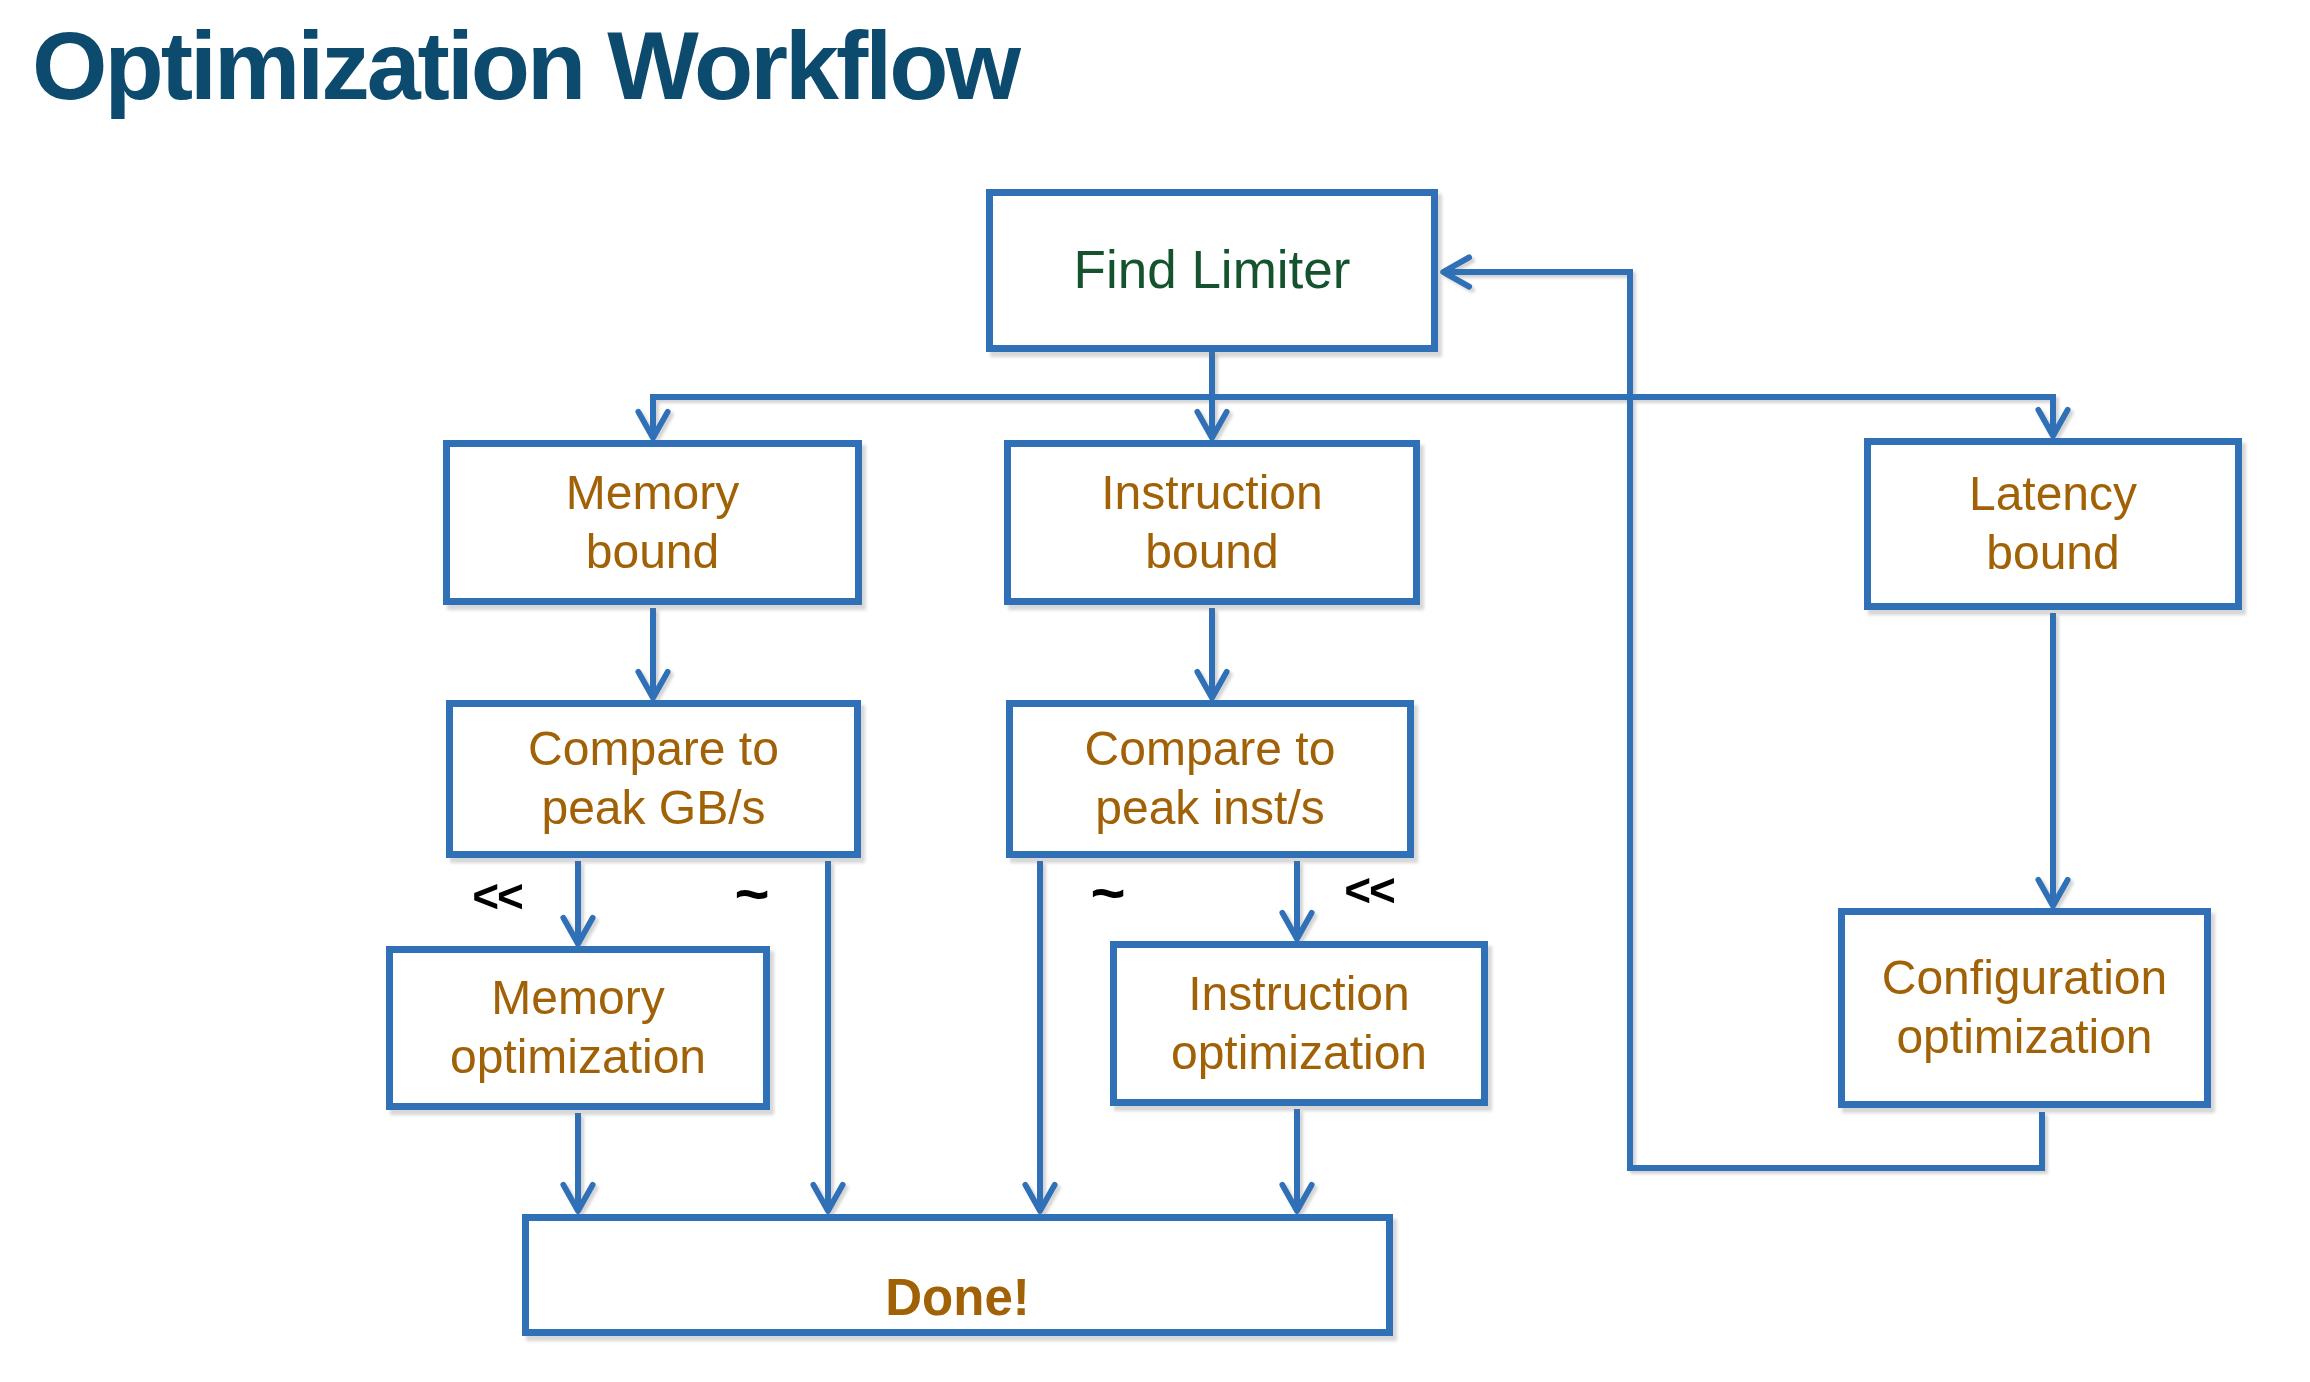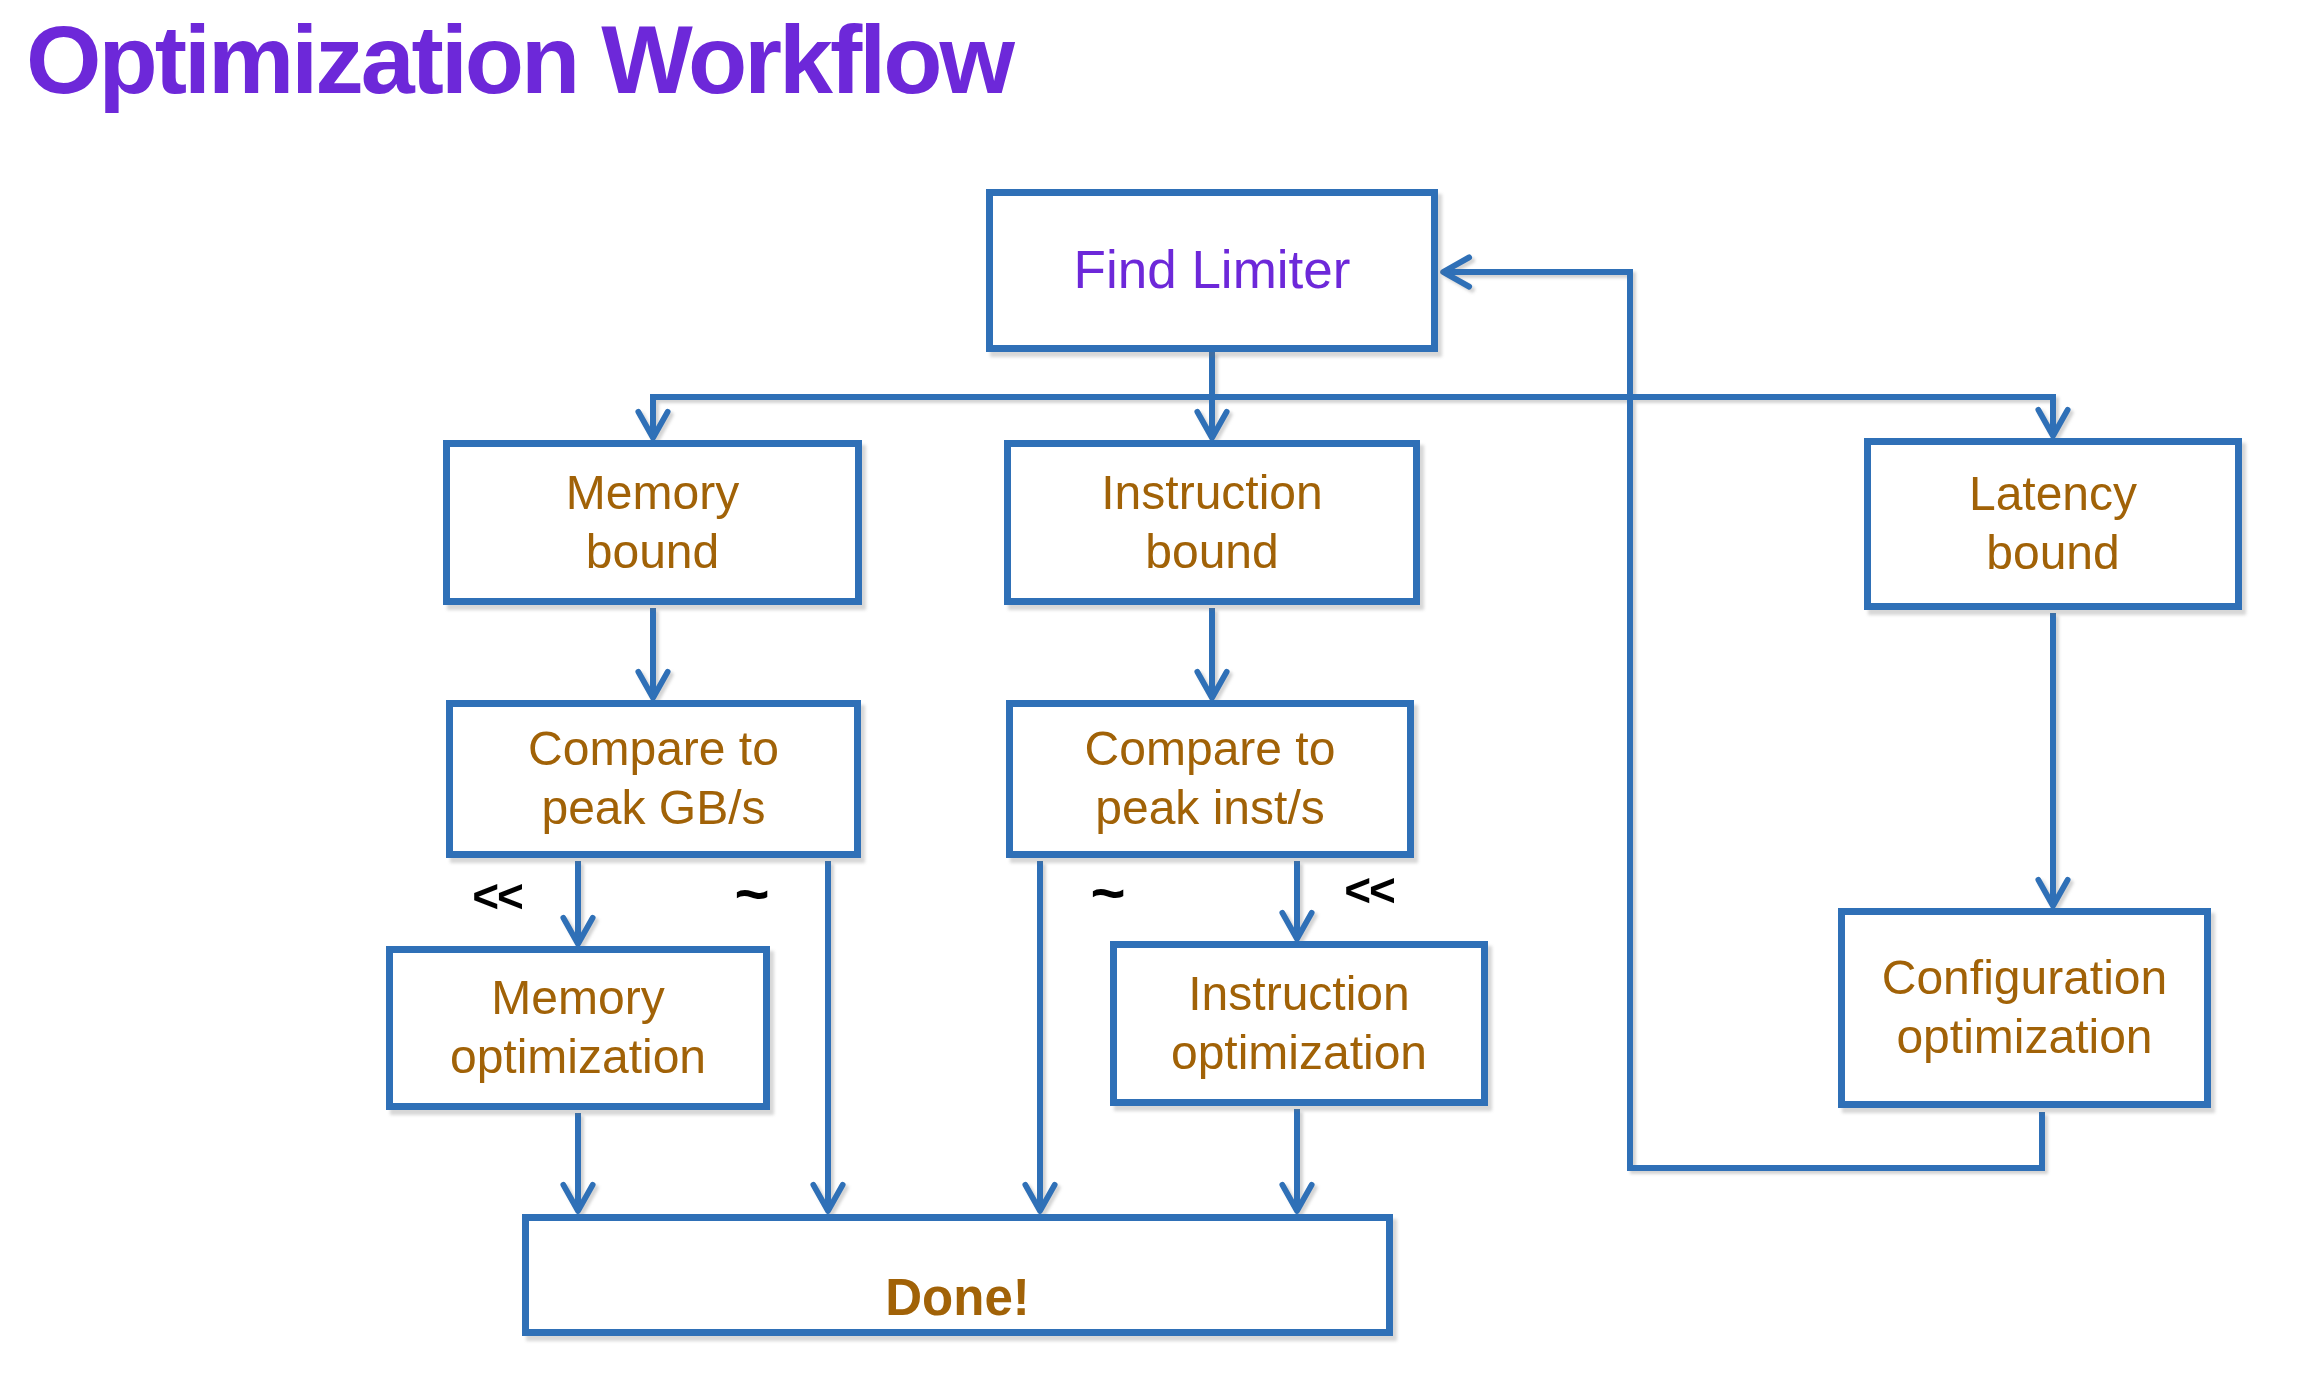--- a/index.html
+++ b/index.html
@@ -8,26 +8,26 @@
     width: 2310px;
     height: 1382px;
     background: #ffffff;
     font-family: "Liberation Sans", sans-serif;
     overflow: hidden;
   }
   .title {
     position: absolute;
     left: 24px;
     top: 0px;
-    margin: 2px;
+    margin: 8px;
     font-size: 97px;
     font-weight: 700;
     letter-spacing: -3px;
     line-height: 1.2;
-    color: #6d28d9;
+    color: #0c4a6e;
     white-space: nowrap;
   }
   .connectors {
     position: absolute;
     left: 0; top: 0;
     filter: drop-shadow(3px 3px 1.5px rgba(110,110,110,0.30));
   }
   .node {
     position: absolute;
     box-sizing: border-box;
@@ -40,21 +40,21 @@
     box-shadow: 4px 5px 3px rgba(110,110,110,0.28);
   }
   .node-label {
     font-size: 48px;
     line-height: 1.22;
     color: #a16207;
     white-space: pre-line;
   }
   .node--find-limiter .node-label {
     font-size: 53px;
-    color: #6d28d9;
+    color: #14532d;
   }
   .node--done .node-label {
     font-size: 51px;
     font-weight: 700;
   }
   .edge-label {
     position: absolute;
     transform: translate(-50%, -50%);
     font-weight: 700;
     font-size: 46px;

